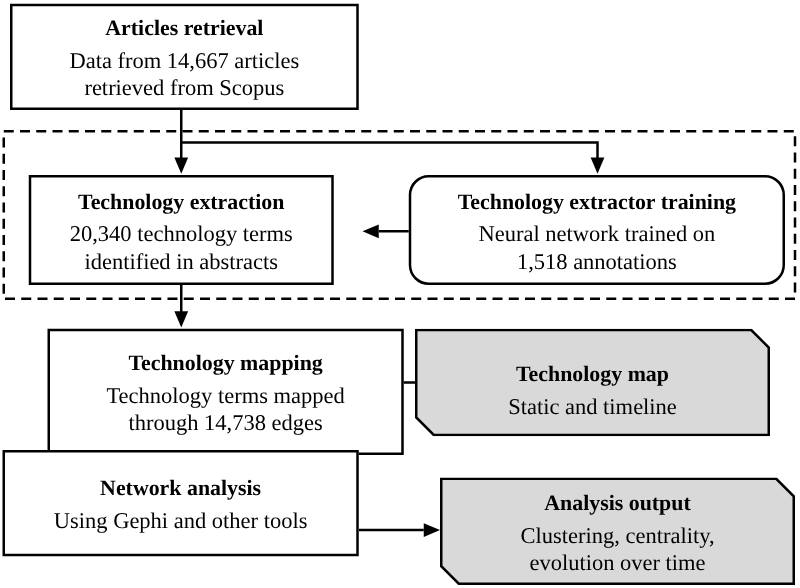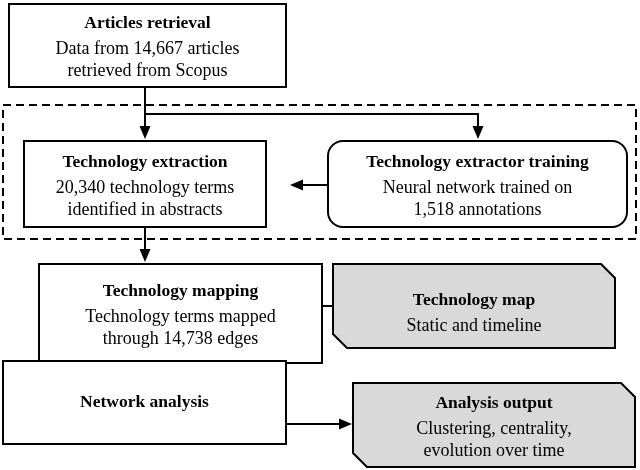--- a/index.html
+++ b/index.html
@@ -136,20 +136,21 @@
       <polygon points="1,1 269,1 283,15 283,85 15,85 1,71" fill="#d9d9d9" stroke="#000000" stroke-width="2"></polygon>
     </svg>
     <div class="content">
       <div class="title">Technology map</div>
       <div class="bodyline">Static and timeline</div>
     </div>
   </div>
 
   <div class="node process" style="left:2px; top:360px; width:285px; height:85px;">
     <div class="title">Network analysis</div>
+    <div class="bodyline">Using Gephi and other tools</div>
   </div>
 
   <div class="node output" style="left:352px; top:382px; width:284px; height:86px;">
     <svg class="shape" width="284" height="86" viewBox="0 0 284 86">
       <polygon points="1,1 269,1 283,15 283,85 15,85 1,71" fill="#d9d9d9" stroke="#000000" stroke-width="2"></polygon>
     </svg>
     <div class="content">
       <div class="title">Analysis output</div>
       <div class="bodyline">Clustering, centrality,</div>
       <div class="bodyline">evolution over time</div>

